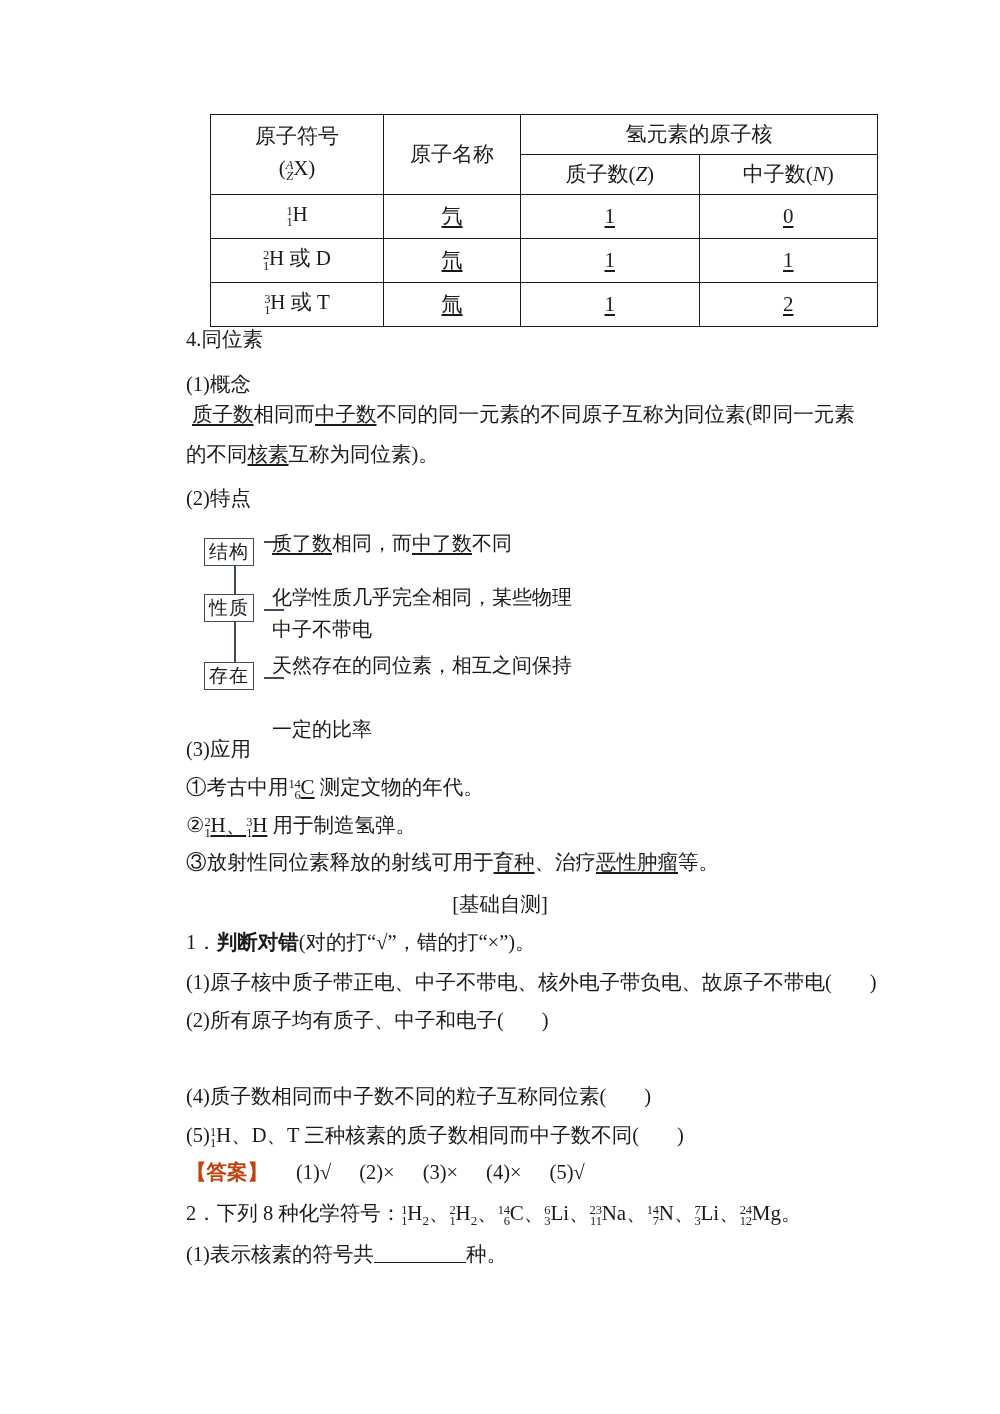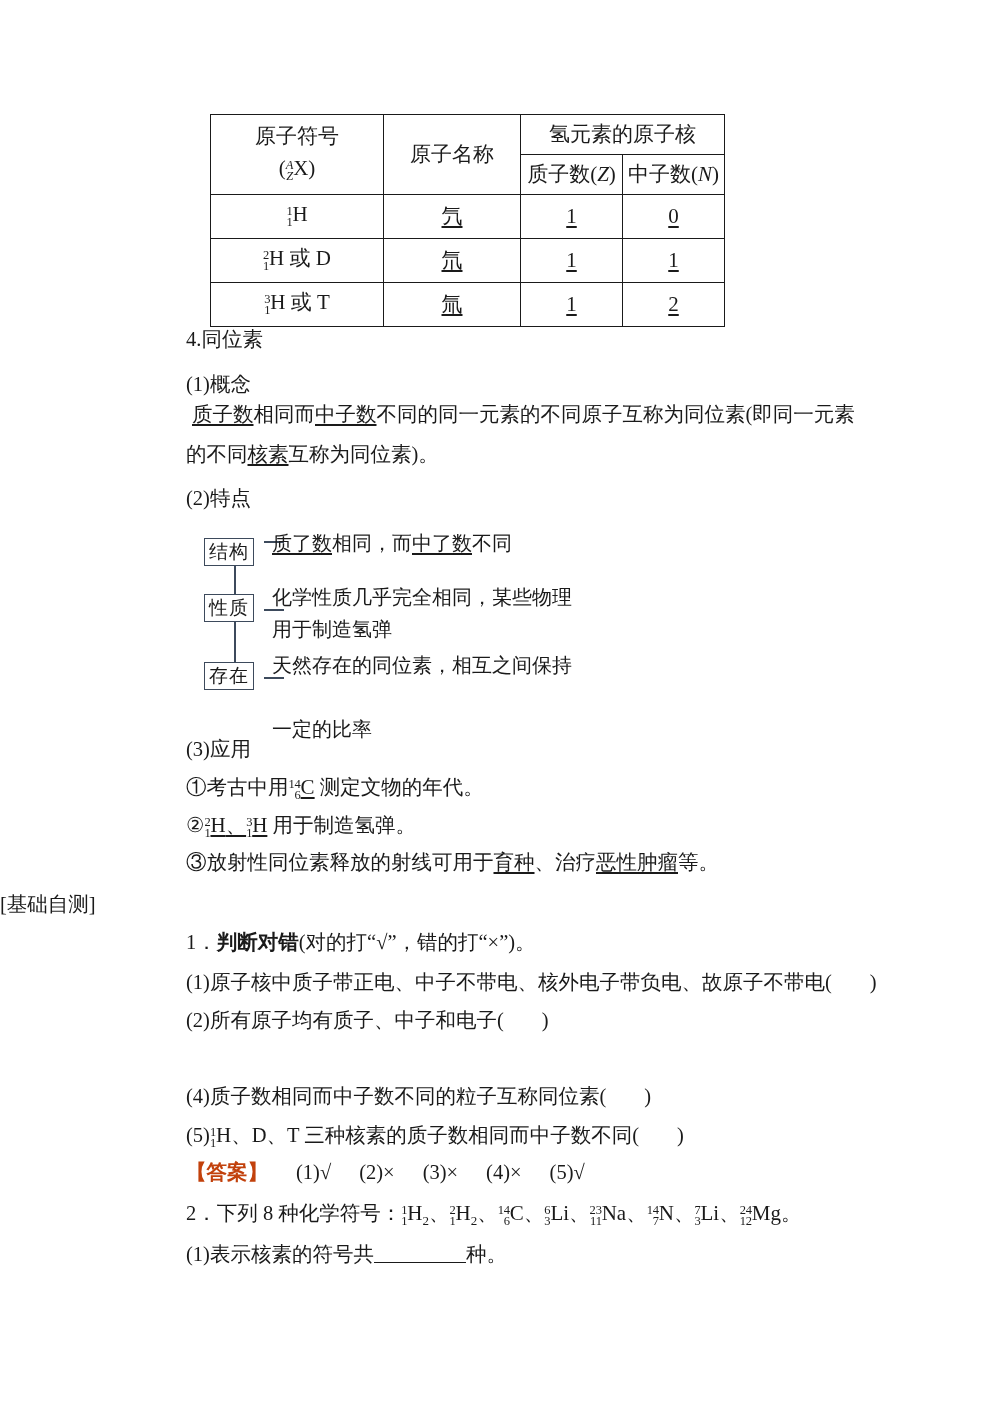--- a/index.html
+++ b/index.html
@@ -20,21 +20,21 @@
     left: 0; top: 0;
     width: 1000px;
     height: 1414px;
   }
 
   
   .iso-table {
     position: absolute;
     left: 210px;
     top: 114px;
-    width: 515px;
+    width: 668px;
     border-collapse: collapse;
     table-layout: fixed;
   }
   .iso-table td, .iso-table th {
     border: 1.6px solid #1a1a1a;
     text-align: center;
     vertical-align: middle;
     font-weight: normal;
     font-size: 21px;
     line-height: 1.28;
@@ -116,21 +116,21 @@
   }
   .dtext {
     position: absolute;
     font-size: 20px;
     line-height: 1.5;
     color: #1a1a1a;
     white-space: nowrap;
   }
 
   
-  .center { width: 100%; left: 0; }
+  .center { text-align: center; width: 100%; left: 0; }
   .answer-label { color: #c2410c; font-weight: bold; }
   .blank-line {
     display: inline-block;
     border-bottom: 1.6px solid #1a1a1a;
     width: 92px;
     height: 16px;
     vertical-align: -2px;
   }
   .sub { font-size: 13px; vertical-align: sub; }
   .gap { display: inline-block; width: 38px; }
@@ -190,21 +190,21 @@
   <div class="diagram">
     <div class="dvline" style="top:22px; height:148px;"></div>
 
     <div class="dbox" style="left:6px; top:18px;">结构</div>
     <div class="dhline" style="left:66px; top:21px;"></div>
     <div class="dtext" style="left:74px; top:8px;"><span class="und">质了数</span><span>相同，而</span><span class="und">中了数</span><span>不同</span></div>
 
     <div class="dbox" style="left:6px; top:74px;">性质</div>
     <div class="dhline" style="left:66px; top:89px;"></div>
     <div class="dtext" style="left:74px; top:62px;">化学性质几乎完全相同，某些物理</div>
-    <div class="dtext" style="left:74px; top:94px;">用于制造氢弹</div>
+    <div class="dtext" style="left:74px; top:94px;">中子不带电</div>
 
     <div class="dbox" style="left:6px; top:142px;">存在</div>
     <div class="dhline" style="left:66px; top:157px;"></div>
     <div class="dtext" style="left:74px; top:130px;">天然存在的同位素，相互之间保持</div>
     <div class="dtext" style="left:74px; top:162px;margin-top:32px;">一定的比率</div>
   </div>
 
   <div class="tx" style="left:186px; top:735px;">(3)应用</div>
 
   <div class="tx" style="left:186px; top:772px;"><span>①考古中用</span><span class="und"><span class="nucwrap"><span class="nuc"><span class="a">14</span><span class="zz">6</span></span></span><span class="symtext">C</span></span><span> 测定文物的年代。</span></div>

